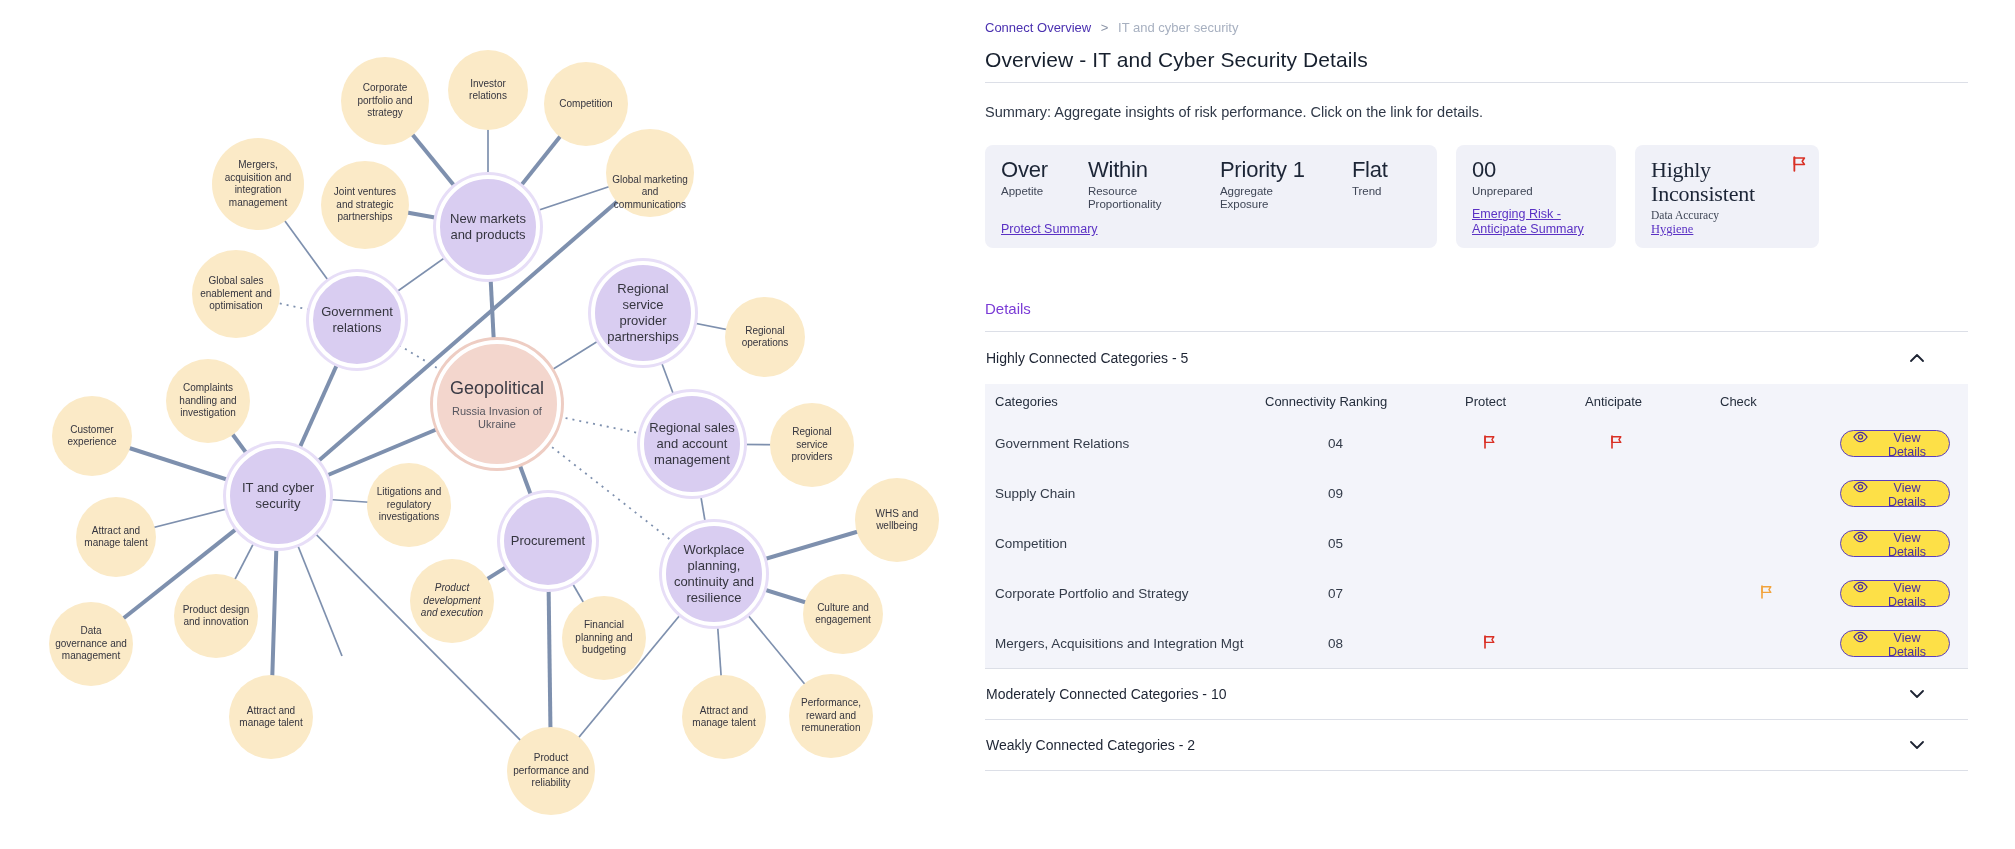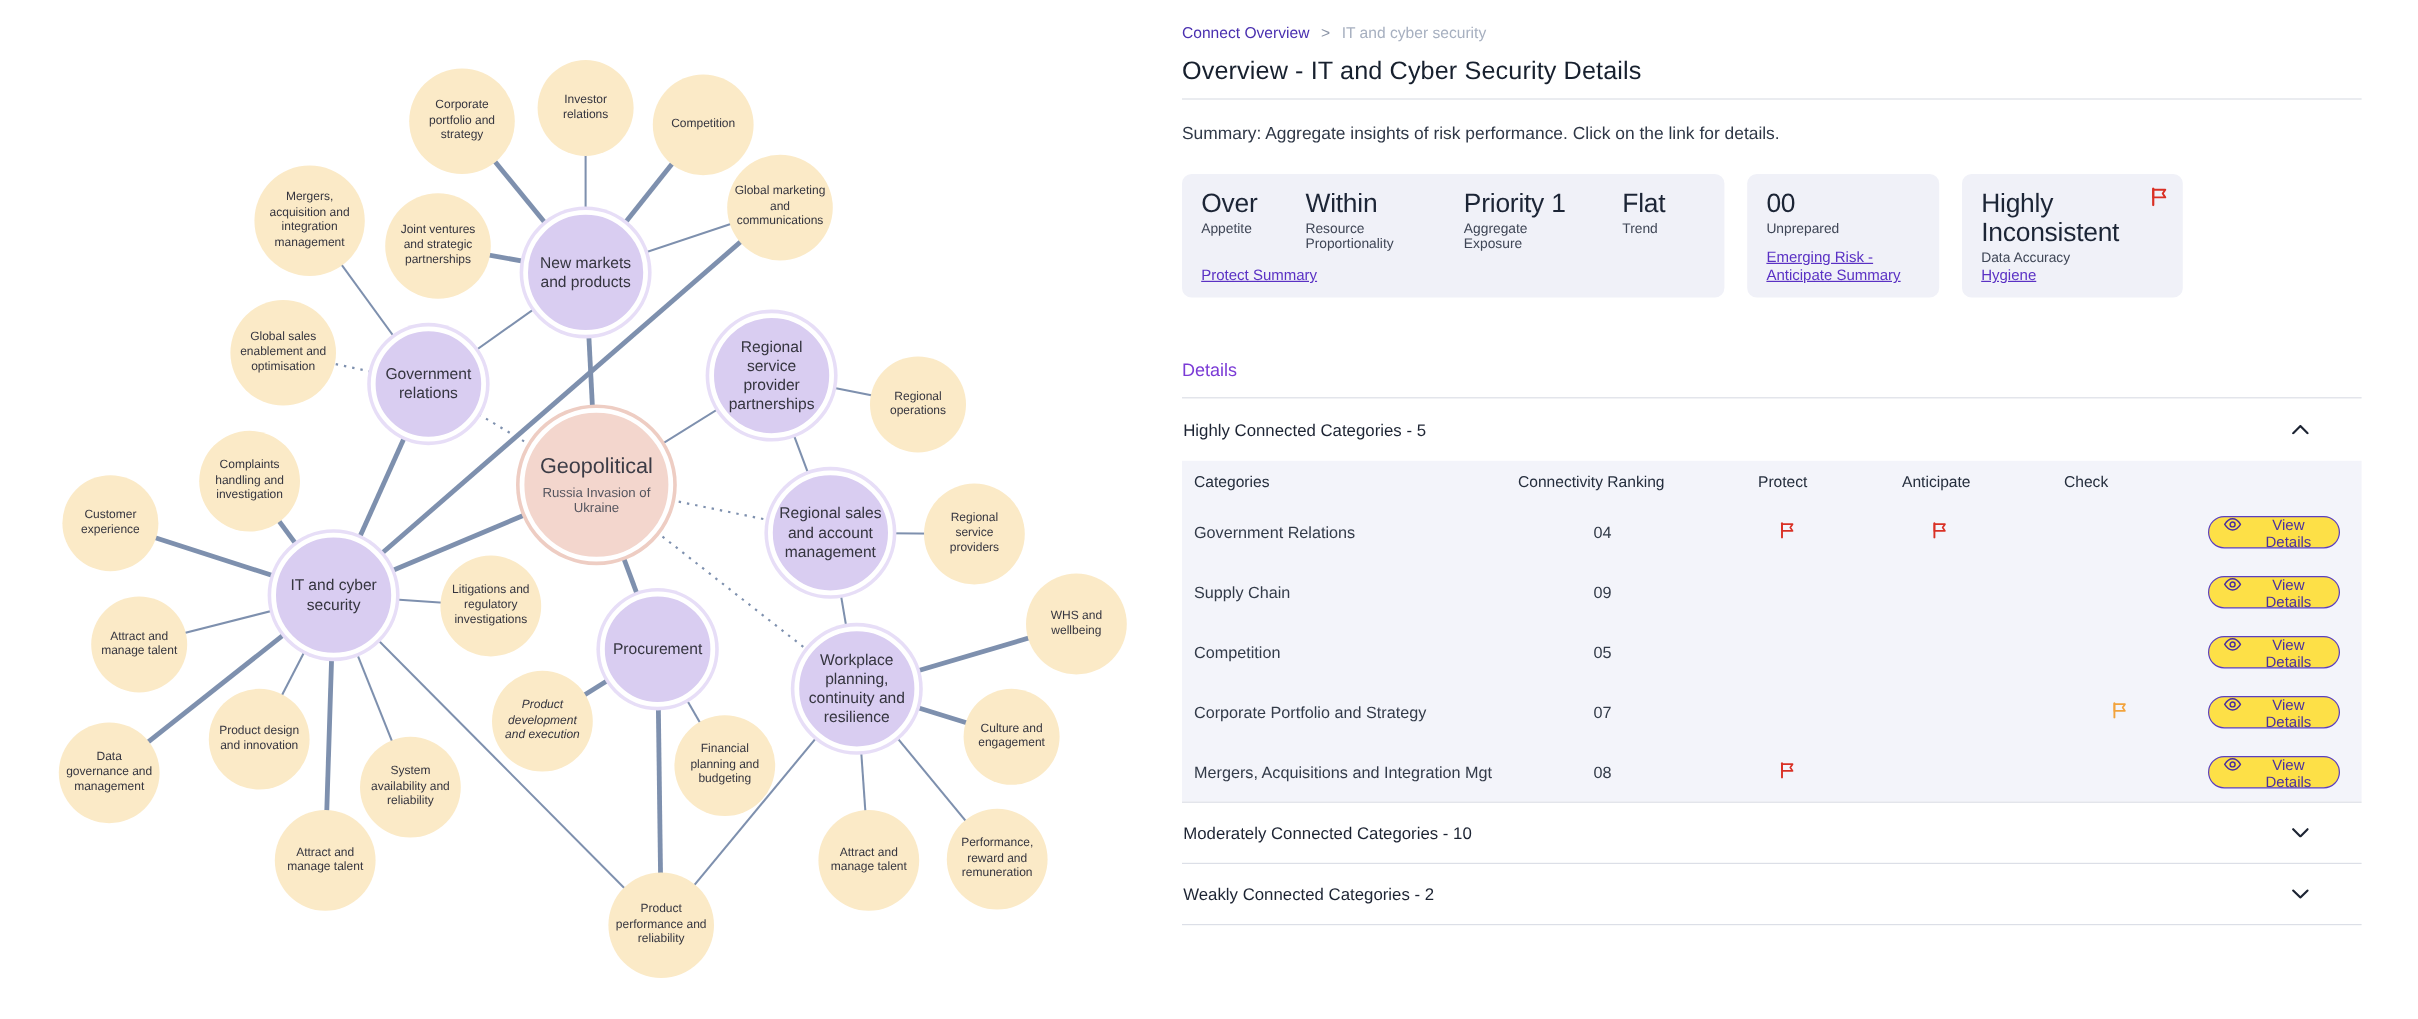--- a/index.html
+++ b/index.html
@@ -26,21 +26,21 @@
   .breadcrumb .current{color:#a7b0c0;}
   h1.page-title{font-size:21px;font-weight:500;color:#17202e;margin:12px 0 0;line-height:26px;letter-spacing:.1px;}
   .divider{height:1px;background:#dcdfe7;}
   .div1{margin-top:9px;}
   .summary{font-size:14.5px;color:#2f3847;margin-top:20px;line-height:18px;}
   .cards-row{display:flex;gap:19px;margin-top:24px;}
   .card{background:#f0f1f8;border-radius:8px;height:103px;box-sizing:border-box;
     padding:13px 16px 11px;display:flex;flex-direction:column;justify-content:space-between;position:relative;}
   .card.c0{width:452px;}
   .card.c1{width:160px;}
-  .card.c2{width:184px;}
+  .card.c2{width:184px;font-family:Liberation Serif, serif;}
   .stats{display:flex;gap:40px;}
   .stat-value{font-size:22px;font-weight:500;color:#1c2536;letter-spacing:-.2px;line-height:24px;white-space:pre-line;}
   .stat-label{font-size:11.5px;color:#3f4656;margin-top:3px;max-width:92px;line-height:13px;}
   .card-link{font-size:12.5px;color:#5a31c4;text-decoration:underline;cursor:pointer;line-height:15px;max-width:135px;}
   .card-flag{position:absolute;top:11px;right:12px;color:#d93025;}
   .details-heading{font-size:15px;font-weight:400;color:#7b3bd6;margin-top:52px;}
   .div2{margin-top:14px;}
   .acc-header{height:52px;display:flex;align-items:center;justify-content:space-between;cursor:pointer;}
   .acc-header.small{height:50px;}
   .acc-title{font-size:14px;color:#1d2433;padding-left:1px;}
@@ -133,21 +133,21 @@
       </div>
       <div class="gnode minor" style="left: 341px; top: 57px; height: 88px; width: 88px;">
         <span class="node-label">Corporate portfolio and strategy</span>
       </div>
       <div class="gnode minor" style="left: 448px; top: 50px; height: 80px; width: 80px;">
         <span class="node-label">Investor relations</span>
       </div>
       <div class="gnode minor" style="left: 544px; top: 62px; height: 84px; width: 84px;">
         <span class="node-label">Competition</span>
       </div>
-      <div class="gnode minor" style="left: 606px; top: 129px; height: 88px; width: 88px;">
+      <div class="gnode minor" style="left: 606px; top: 129px; height: 88px; width: 88px; justify-content: flex-end;">
         <span class="node-label">Global marketing and communications</span>
       </div>
       <div class="gnode minor" style="left: 212px; top: 138px; height: 92px; width: 92px;">
         <span class="node-label">Mergers, acquisition and integration management</span>
       </div>
       <div class="gnode minor" style="left: 321px; top: 161px; height: 88px; width: 88px;">
         <span class="node-label">Joint ventures and strategic partnerships</span>
       </div>
       <div class="gnode minor" style="left: 192px; top: 250px; height: 88px; width: 88px;">
         <span class="node-label">Global sales enablement and optimisation</span>
@@ -177,23 +177,20 @@
         <span class="node-label">Product design and innovation</span>
       </div>
       <div class="gnode minor" style="left: 49px; top: 602px; height: 84px; width: 84px;">
         <span class="node-label">Data governance and management</span>
       </div>
       <div class="gnode minor" style="left: 410px; top: 559px; height: 84px; width: 84px; font-style: italic;">
         <span class="node-label">Product development and execution</span>
       </div>
       <div class="gnode minor" style="left: 562px; top: 596px; height: 84px; width: 84px;">
         <span class="node-label">Financial planning and budgeting</span>
-      </div>
-      <div class="gnode minor" style="left: 300px; top: 614px; height: 84px; width: 84px;">
-        <span class="node-label">System availability and reliability</span>
       </div>
       <div class="gnode minor" style="left: 803px; top: 574px; height: 80px; width: 80px;">
         <span class="node-label">Culture and engagement</span>
       </div>
       <div class="gnode minor" style="left: 229px; top: 675px; height: 84px; width: 84px;">
         <span class="node-label">Attract and manage talent</span>
       </div>
       <div class="gnode minor" style="left: 682px; top: 675px; height: 84px; width: 84px;">
         <span class="node-label">Attract and manage talent</span>
       </div>

